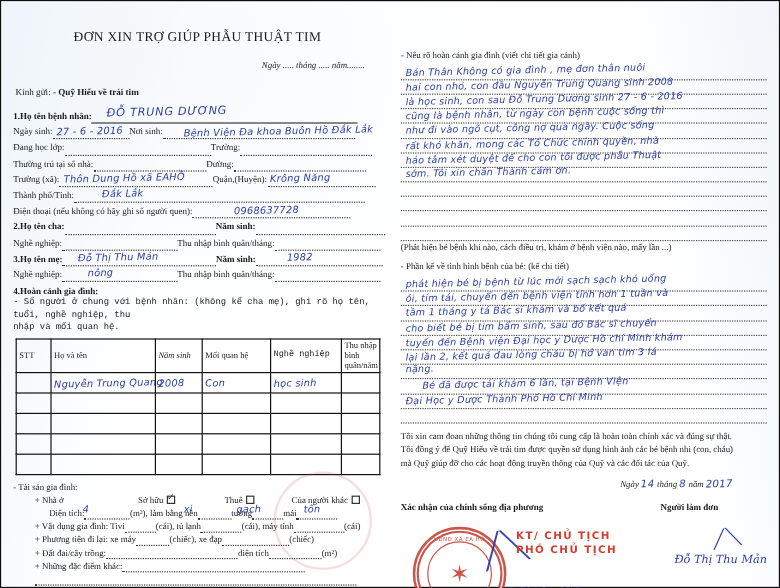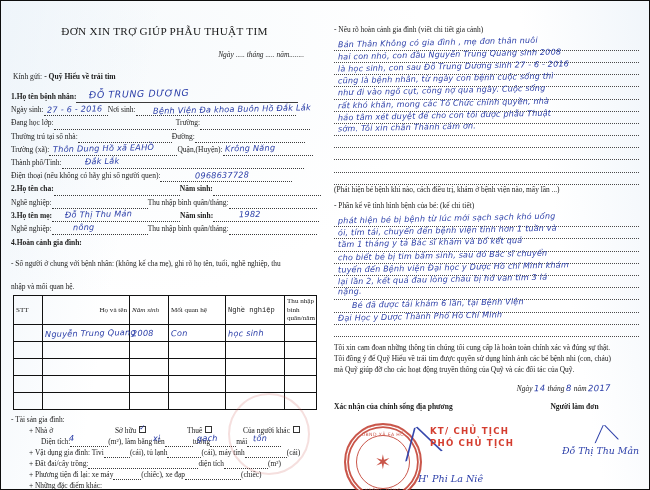--- a/index.html
+++ b/index.html
@@ -20,21 +20,21 @@
   }
   .scanbg{
     position:absolute;inset:0;
     background:
       linear-gradient(100deg, rgba(228,238,247,.55) 0%, rgba(255,255,255,0) 22%),
       linear-gradient(260deg, rgba(226,236,246,.5) 0%, rgba(255,255,255,0) 18%);
     pointer-events:none;
   }
   .col{position:absolute;top:0;bottom:0;box-sizing:border-box;}
   .colL{left:0;width:325px;padding:10px 8px 0 10px;}
-  .colR{left:325px;width:325px;padding:10px 12px 0 8px;}
+  .colR{left:325px;width:325px;padding:26px 12px 0 8px;}
 
   .title{
     text-align:center;font-weight:normal;font-size:11.2px;
     letter-spacing:.3px;margin:14px 0 0 0;
   }
   .datehead{
     text-align:right;font-style:italic;font-size:7.4px;
     margin:13px 14px 0 0;color:#222;
   }
   .kinhgui{font-size:7.6px;margin:13px 0 0 2px;}
@@ -55,21 +55,21 @@
     font-style:italic;
     position:absolute;
     white-space:nowrap;
     transform:rotate(-1.3deg);
     letter-spacing:.2px;
   }
   .hw.u{font-size:8.2px;}
   .hw.cap{font-size:9.4px;letter-spacing:.6px;}
 
   .sect{font-size:7.5px;font-weight:bold;margin-top:3px;}
-  .sub{font-size:7.4px;line-height:10.6px;margin-top:12px;}
+  .sub{font-size:7.4px;line-height:10.6px;margin-top:0;font-family:Liberation Mono, monospace;}
 
   table.fam{
     width:304px;border-collapse:collapse;margin-top:3px;margin-left:2px;
     font-size:7.1px;table-layout:fixed;
   }
   table.fam th,table.fam td{
     border:1px solid #111;padding:1px 2px;text-align:left;
     height:13px;vertical-align:middle;
   }
   table.fam th{font-weight:normal;line-height:8.4px;}
@@ -225,21 +225,21 @@
     </div>
 
     <div class="sect">4.Hoàn cảnh gia đình:</div>
     <div class="sub">- Số người ở chung với bệnh nhân: (không kể cha mẹ), ghi rõ họ tên, tuổi, nghề nghiệp, thu</div>
     <div class="sub">nhập và mối quan hệ.</div>
 
     <table class="fam">
       <thead>
         <tr>
           <th class="sttc">STT</th>
-          <th class="namec" style="text-align:right">Họ và tên</th>
+          <th class="namec" style="text-align:left">Họ và tên</th>
           <th class="ysc">Năm sinh</th>
           <th class="relc">Mối quan hệ</th>
           <th class="jobc">Nghề nghiệp</th>
           <th>Thu nhập bình quân/năm</th>
         </tr>
       </thead>
       <tbody>
         <tr>
           <td class="cell"></td>
           <td class="cell"><span class="hw u" style="position:static;display:inline-block">Nguyễn Trung Quang</span></td>
@@ -308,25 +308,25 @@
         <span class="hw u" style="left:142px;top:-3px">xi</span>
         <span class="hw u" style="left:186px;top:-3px">gạch</span>
         <span class="hw u" style="left:242px;top:-3px">tôn</span>
       </div>
 
       <div class="ind" style="white-space:nowrap">
         <span>+ Vật dụng gia đình: Tivi</span><span class="dots" style="width:26px"></span><span>(cái), tủ lạnh</span><span class="dots" style="width:34px"></span><span>(cái), máy tính</span><span class="dots" style="width:42px"></span><span>(cái)</span>
       </div>
 
       <div class="ind" style="white-space:nowrap">
+        <span>+ Phương tiện đi lại: xe máy</span><span class="dots" style="width:28px"></span><span>(chiếc), xe đạp</span><span class="dots" style="width:56px"></span><span>(chiếc)</span>
+      </div>
+
+      <div class="ind" style="white-space:nowrap">
         <span>+ Đất đai/cây trồng:</span><span class="dots" style="width:110px"></span><span>diện tích</span><span class="dots" style="width:44px"></span><span>(m²)</span>
-      </div>
-
-      <div class="ind" style="white-space:nowrap">
-        <span>+ Phương tiện đi lại: xe máy</span><span class="dots" style="width:28px"></span><span>(chiếc), xe đạp</span><span class="dots" style="width:56px"></span><span>(chiếc)</span>
       </div>
 
       <div class="ind" style="white-space:nowrap">
         <span>+ Những đặc điểm khác:</span><span class="dots" style="width:152px"></span>
       </div>
       <div class="ind"><span class="dots" style="width:268px"></span></div>
       <div class="ind"><span class="dots" style="width:268px"></span></div>
     </div>
 
     <div class="faintstamp"></div>

